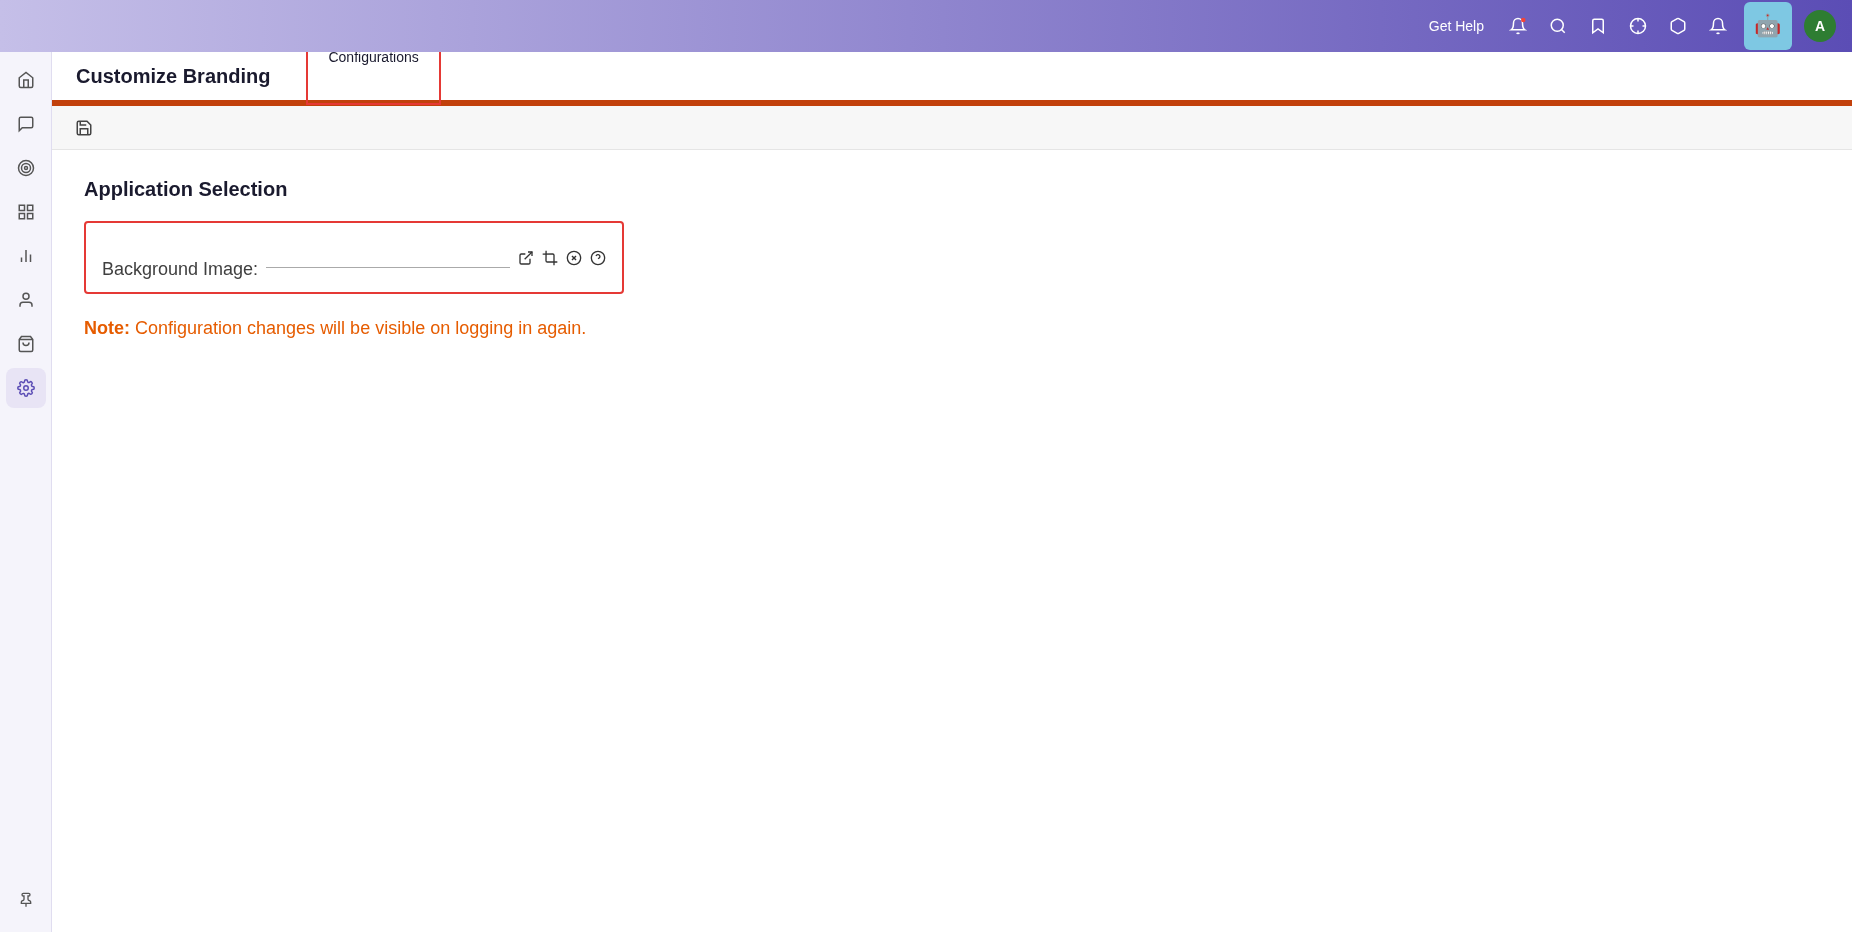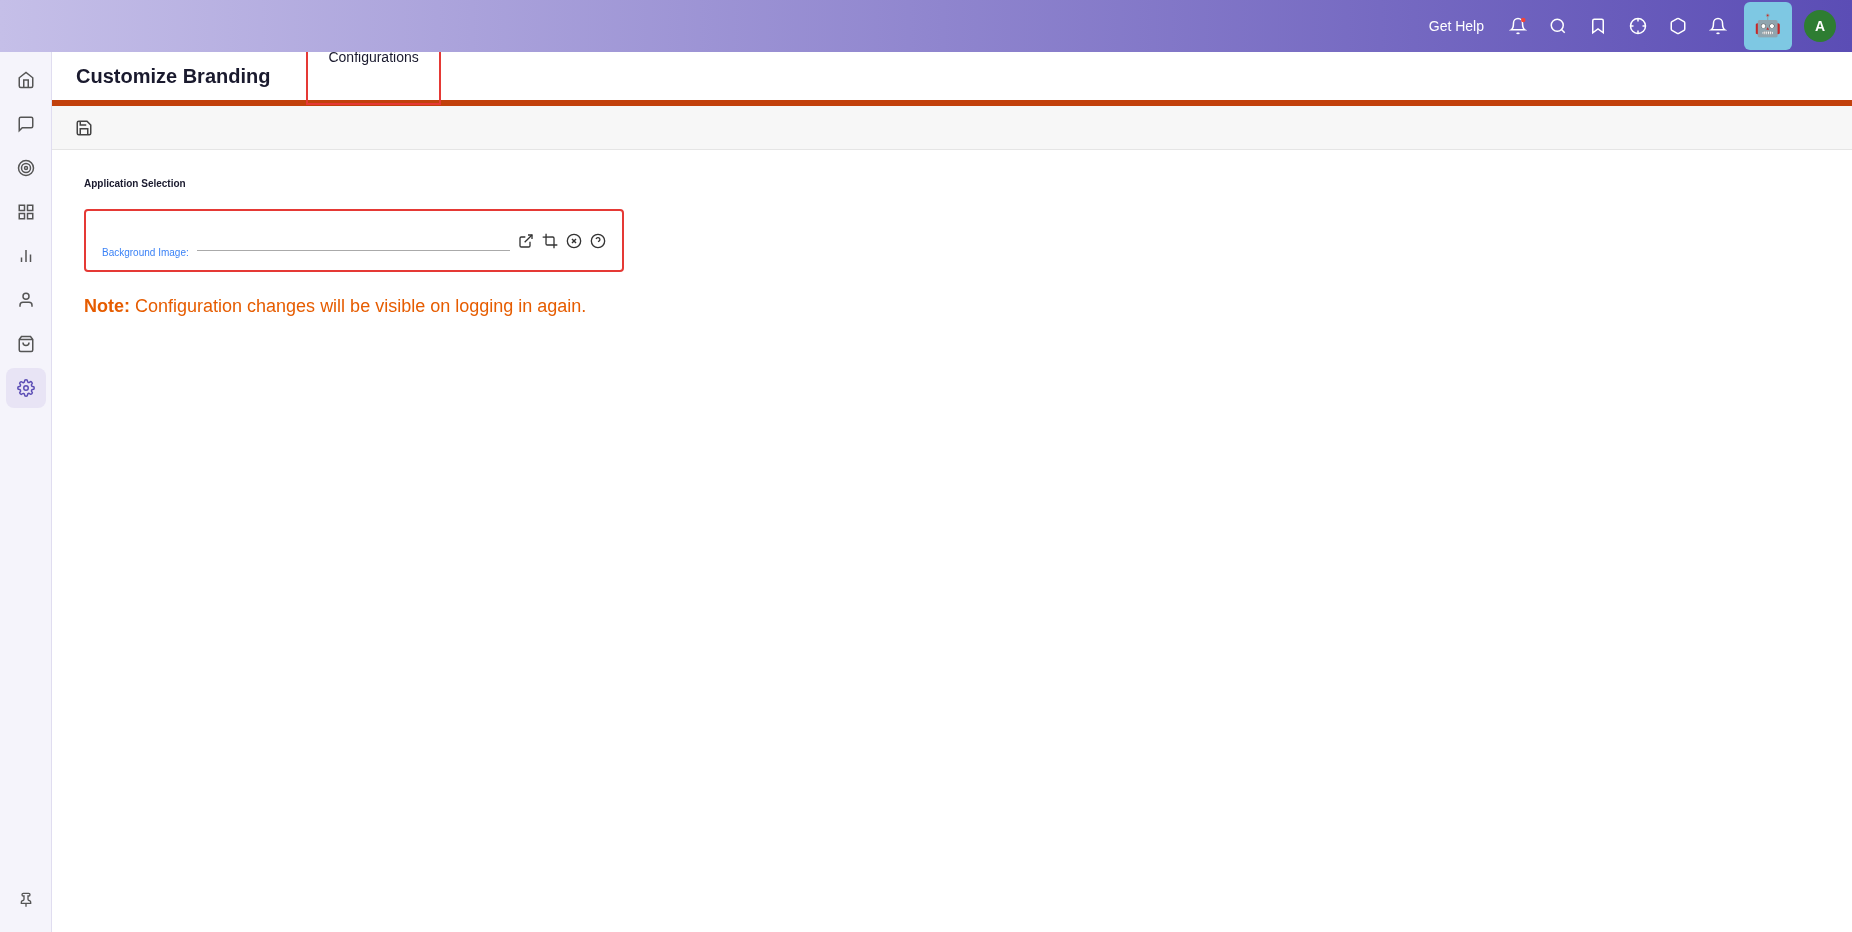--- a/index.html
+++ b/index.html
@@ -161,39 +161,39 @@
       background: none;
     }
 
     
     .main-content {
       flex: 1;
       padding: 28px 32px;
       overflow-y: auto;
     }
     .section-title {
-      font-size: 10px;
+      font-size: 20px;
       font-weight: 600;
       color: #1a1a2e;
       margin-bottom: 20px;
     }
 
     
     .bg-image-container {
       border: 2px solid #e53935;
       border-radius: 4px;
       padding: 12px 16px;
       display: inline-flex;
       align-items: center;
       gap: 8px;
       min-width: 540px;
     }
     .bg-image-label {
-      font-size: 10px;
-      color: #3b82f6;
+      font-size: 18px;
+      color: #404040;
       white-space: nowrap;
       margin-top: 24px;
     }
     .bg-image-input {
       flex: 1;
       min-width: 200px;
       border: none;
       border-bottom: 1px solid #aaa;
       outline: none;
       font-size: 14px;

